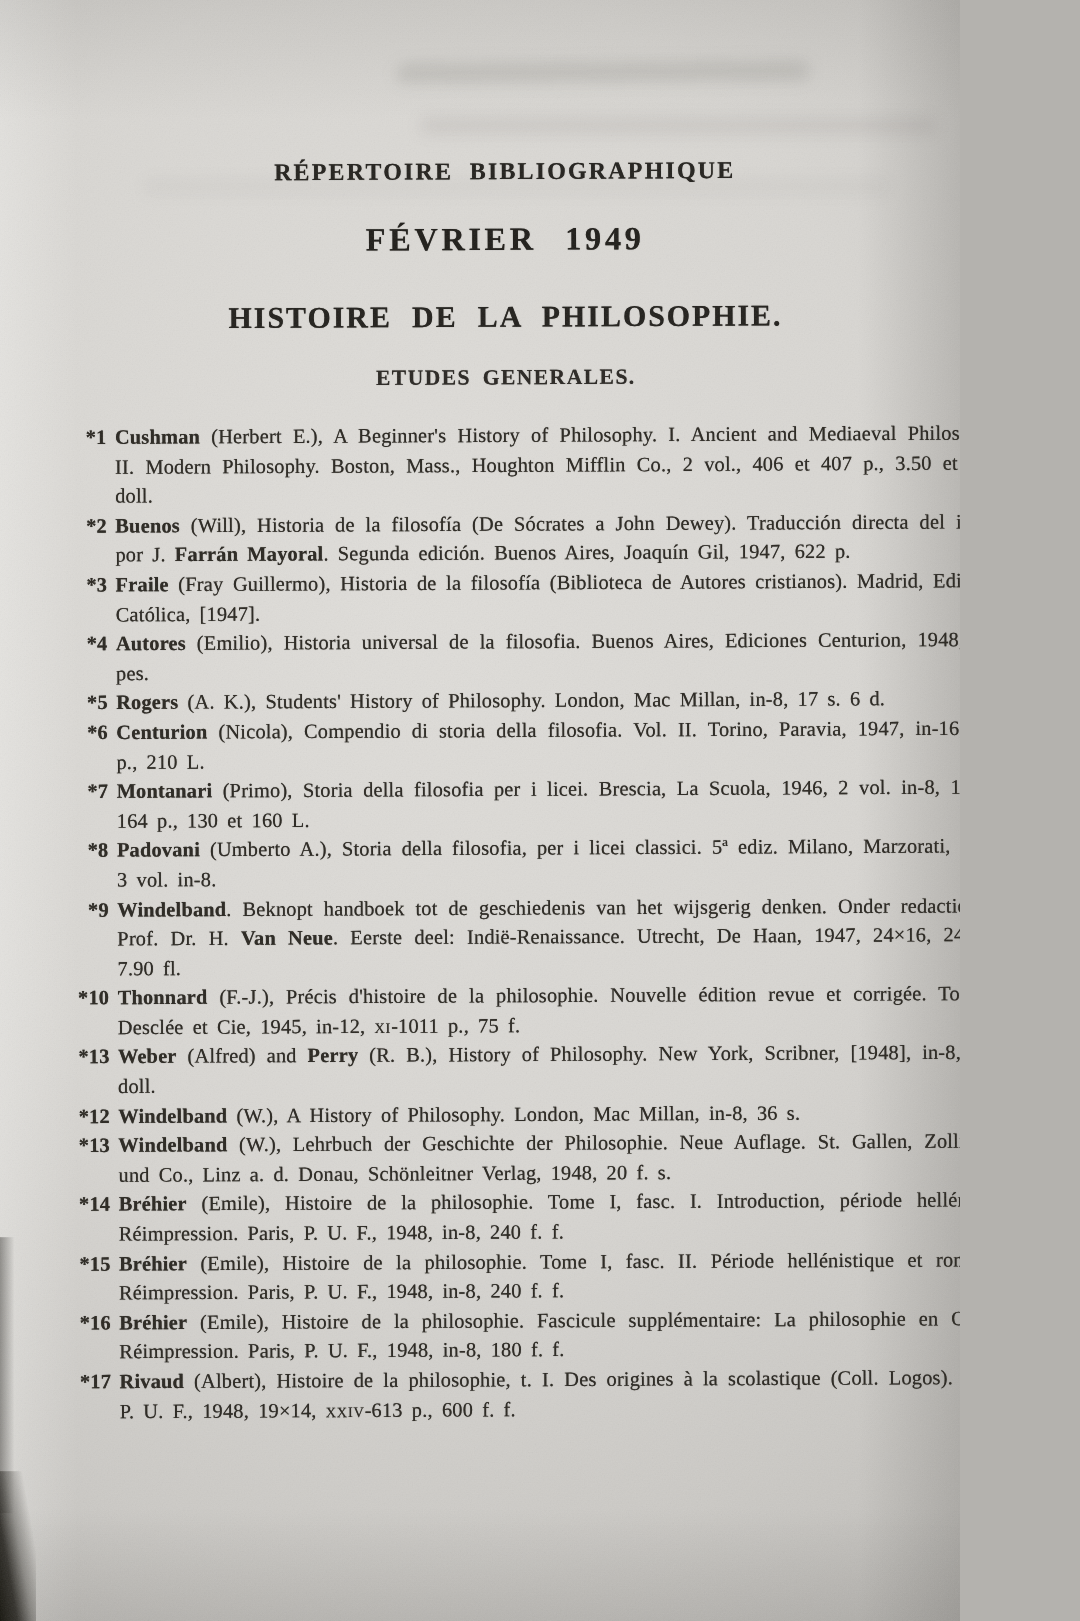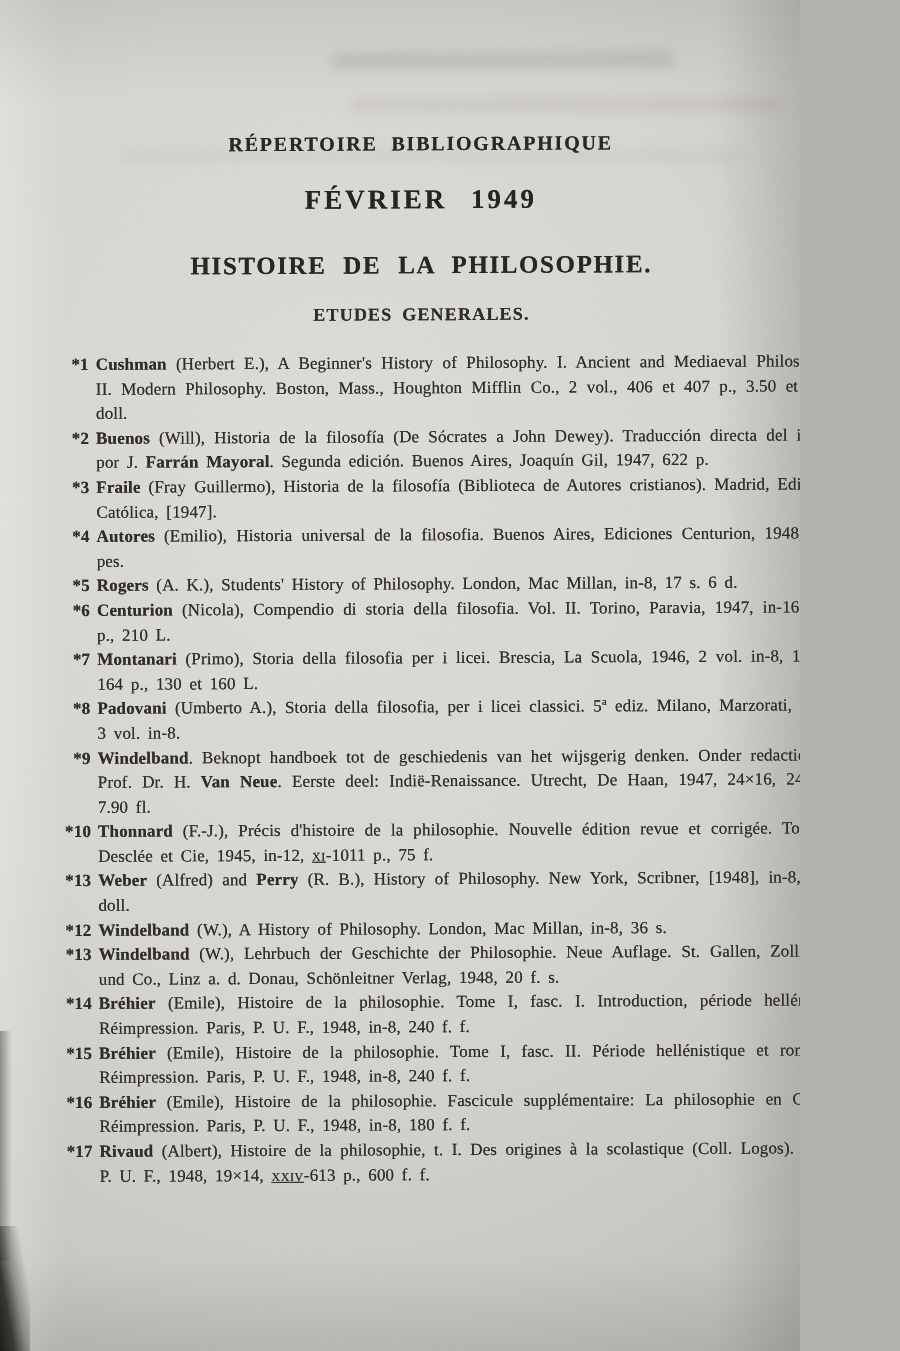--- a/index.html
+++ b/index.html
@@ -30,21 +30,21 @@
   .h-subsection{top:304px;font-size:18px;letter-spacing:1.2px;word-spacing:4px;color:#2a2723;}
   .bib{
     position:absolute;top:351px;left:37px;width:779px;
     font-size:17px;line-height:24.6px;
     text-align:justify;word-spacing:3.2px;letter-spacing:0.15px;
     color:#2a2721;
   }
   .entry{padding-left:37px;text-indent:-37px;}
   .marker{display:inline-block;width:30px;text-align:right;margin-right:7px;font-weight:bold;text-indent:0;}
   .b{font-weight:bold;margin-top:12px;}
-  .sc{font-variant:small-caps;letter-spacing:0.6px;text-decoration:underline;}
+  .sc{font-variant:small-caps;letter-spacing:0.6px;}
   .smudge{position:absolute;pointer-events:none;filter:blur(6px);border-radius:8px;}
   .smudge-1{left:330px;top:52px;width:345px;height:16px;background:rgba(88,86,82,.17);transform:rotate(-.4deg);}
   .smudge-2{left:350px;top:98px;width:430px;height:13px;background:rgba(88,86,82,.11);}
   .smudge-3{left:120px;top:150px;width:620px;height:11px;background:rgba(88,86,82,.06);}
   .corner-bl{
     position:absolute;left:0;bottom:0;width:30px;height:125px;pointer-events:none;
     background:linear-gradient(80deg,#17160f 0%,#34322d 28%,rgba(80,78,73,.5) 52%,rgba(120,118,113,0) 78%);
   }
   .edge-bl{
     position:absolute;left:0;bottom:90px;width:12px;height:230px;pointer-events:none;

